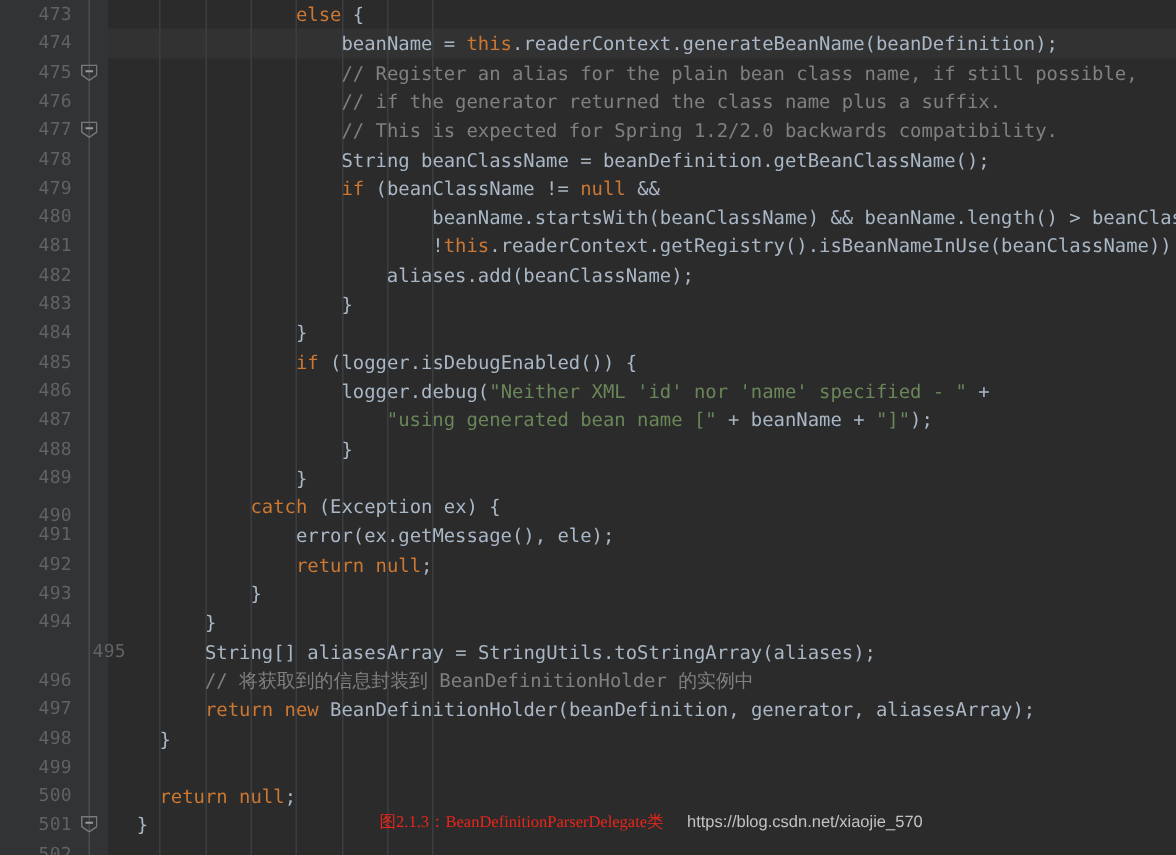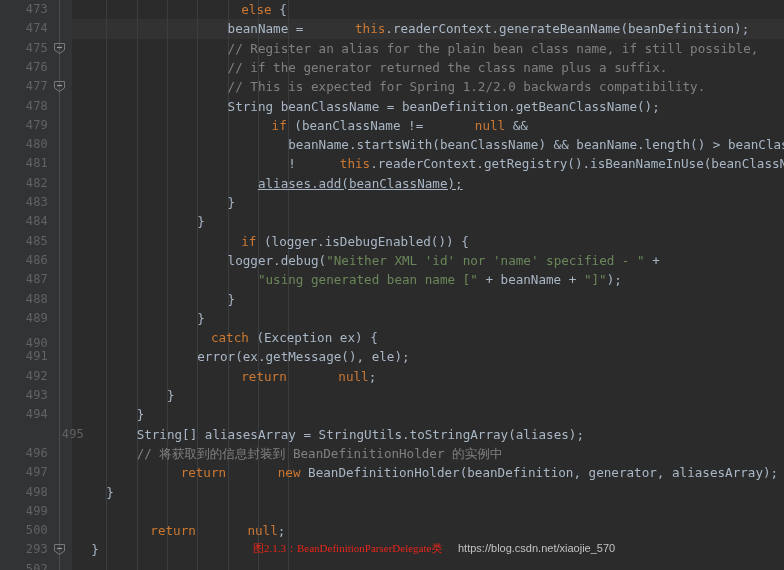--- a/index.html
+++ b/index.html
@@ -52,21 +52,21 @@
     font-size:12.6px; line-height:19.3px;
     color:#a9b7c6;
     letter-spacing:0px;
   }
   .current-line {
     position:absolute; left:0; right:0; height:19.3px;
     background:#323232;
   }
 
   
-  .kw   { color:#cc7832;margin-left:44px; }
+  .kw   { color:#cc7832; }
   .cm   { color:#808080; }
   .str  { color:#6a8759; }
   .txt  { color:#a9b7c6; }
 
   
   #caption {
     position:absolute; left:253px; top:539px;
     font-family:Liberation Serif, serif;
     font-size:11px; line-height:19px;
     color:#e8261b;
@@ -110,21 +110,21 @@
         <div class="ln" style="top: 347.4px;">491</div>
         <div class="ln" style="top: 366.7px;">492</div>
         <div class="ln" style="top: 386px;">493</div>
         <div class="ln" style="top: 405.3px;">494</div>
         <div class="ln" style="top: 424.6px; margin-left: 36px;">495</div>
         <div class="ln" style="top: 443.9px;">496</div>
         <div class="ln" style="top: 463.2px;">497</div>
         <div class="ln" style="top: 482.5px;">498</div>
         <div class="ln" style="top: 501.8px;">499</div>
         <div class="ln" style="top: 521.1px;">500</div>
-        <div class="ln" style="top: 540.4px;">293</div>
+        <div class="ln" style="top: 540.4px;">501</div>
         <div class="ln" style="top: 559.7px;">502</div>
       </div>
     <div id="fold-markers">
         <div class="fold" style="top: 42.6px;">
           <svg width="11" height="11" viewBox="0 0 11 11">
             <path d="M0.5 0.5 H10.5 V7 L5.5 10.5 L0.5 7 Z" fill="none" stroke="#787878" stroke-width="1"></path>
             <line x1="3" y1="4.5" x2="8" y2="4.5" stroke="#9a9a9a" stroke-width="1.2"></line>
           </svg>
         </div>
         <div class="fold" style="top: 81.2px;">
@@ -156,21 +156,21 @@
     <div id="rows">
         <div class="row" style="top: 0px; padding-left: 125.28px;"><span class="kw">else</span><span class="txt"> {</span></div>
         <div class="row" style="top: 19.3px; padding-left: 155.6px;"><span class="txt">beanName = </span><span class="kw">this</span><span class="txt">.readerContext.generateBeanName(beanDefinition);</span></div>
         <div class="row" style="top: 38.6px; padding-left: 155.6px;"><span class="cm">// Register an alias for the plain bean class name, if still possible,</span></div>
         <div class="row" style="top: 57.9px; padding-left: 155.6px;"><span class="cm">// if the generator returned the class name plus a suffix.</span></div>
         <div class="row" style="top: 77.2px; padding-left: 155.6px;"><span class="cm">// This is expected for Spring 1.2/2.0 backwards compatibility.</span></div>
         <div class="row" style="top: 96.5px; padding-left: 155.6px;"><span class="txt">String beanClassName = beanDefinition.getBeanClassName();</span></div>
         <div class="row" style="top: 115.8px; padding-left: 155.6px;"><span class="kw">if</span><span class="txt"> (beanClassName != </span><span class="kw">null</span><span class="txt"> &amp;&amp;</span></div>
         <div class="row" style="top: 135.1px; padding-left: 216.24px;"><span class="txt">beanName.startsWith(beanClassName) &amp;&amp; beanName.length() &gt; beanClassName.length() &amp;&amp;</span></div>
         <div class="row" style="top: 154.4px; padding-left: 216.24px;"><span class="txt">!</span><span class="kw">this</span><span class="txt">.readerContext.getRegistry().isBeanNameInUse(beanClassName)) {</span></div>
-        <div class="row" style="top: 173.7px; padding-left: 185.92px; text-decoration: underline;"><span class="txt">aliases.add(beanClassName);</span></div>
+        <div class="row" style="top: 173.7px; padding-left: 185.92px;"><span class="txt">aliases.add(beanClassName);</span></div>
         <div class="row" style="top: 193px; padding-left: 155.6px;"><span class="txt">}</span></div>
         <div class="row" style="top: 212.3px; padding-left: 125.28px;"><span class="txt">}</span></div>
         <div class="row" style="top: 231.6px; padding-left: 125.28px;"><span class="kw">if</span><span class="txt"> (logger.isDebugEnabled()) {</span></div>
         <div class="row" style="top: 250.9px; padding-left: 155.6px;"><span class="txt">logger.debug(</span><span class="str">"Neither XML 'id' nor 'name' specified - "</span><span class="txt"> +</span></div>
         <div class="row" style="top: 270.2px; padding-left: 185.92px;"><span class="str">"using generated bean name ["</span><span class="txt"> + beanName + </span><span class="str">"]"</span><span class="txt">);</span></div>
         <div class="row" style="top: 289.5px; padding-left: 155.6px;"><span class="txt">}</span></div>
         <div class="row" style="top: 308.8px; padding-left: 125.28px;"><span class="txt">}</span></div>
         <div class="row" style="top: 328.1px; padding-left: 94.96px;"><span class="kw">catch</span><span class="txt"> (Exception ex) {</span></div>
         <div class="row" style="top: 347.4px; padding-left: 125.28px;"><span class="txt">error(ex.getMessage(), ele);</span></div>
         <div class="row" style="top: 366.7px; padding-left: 125.28px;"><span class="kw">return</span><span class="txt"> </span><span class="kw">null</span><span class="txt">;</span></div>

